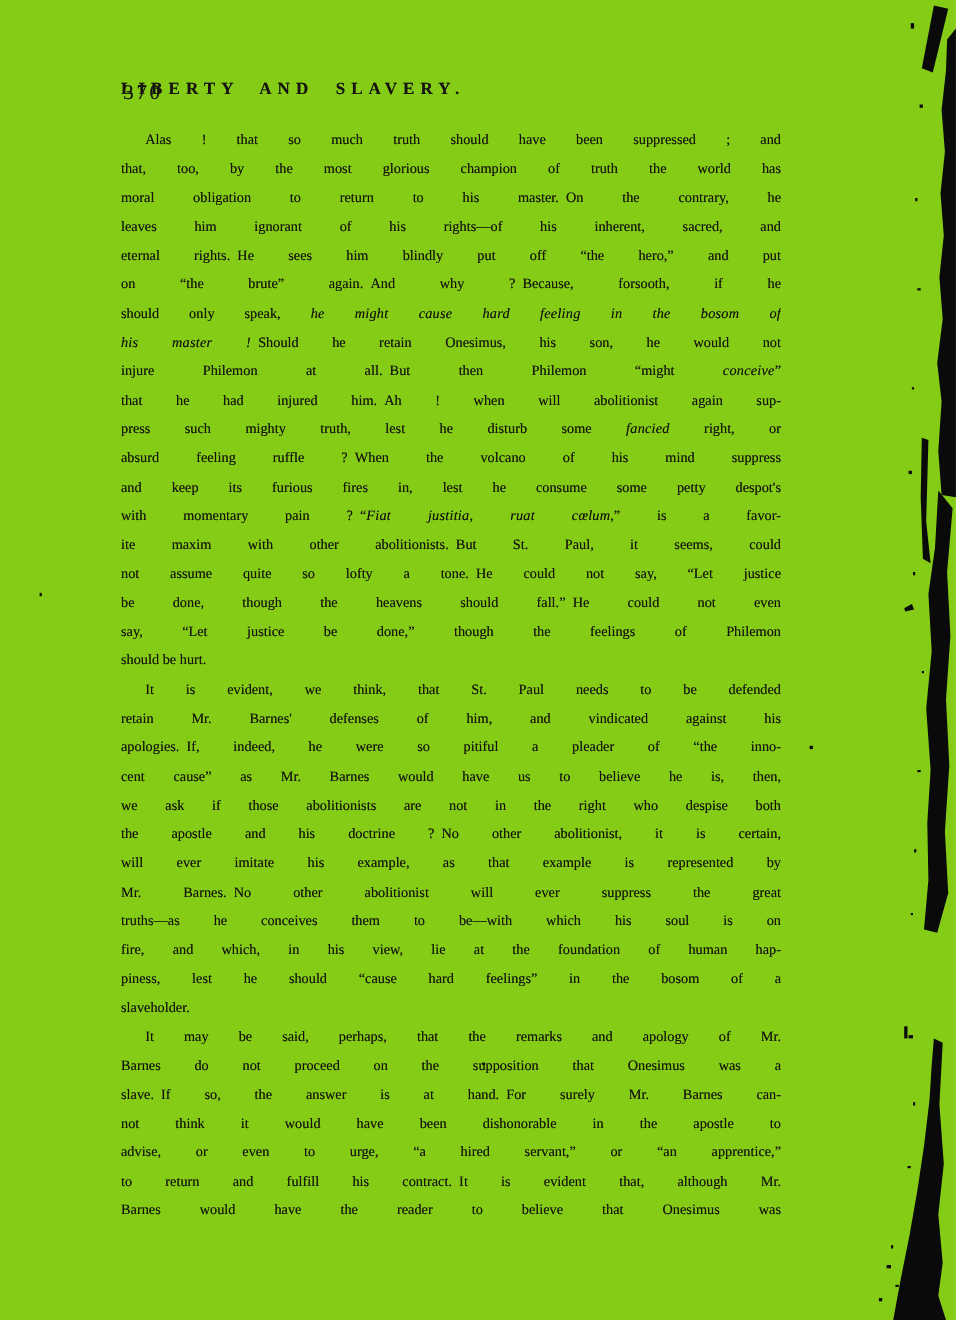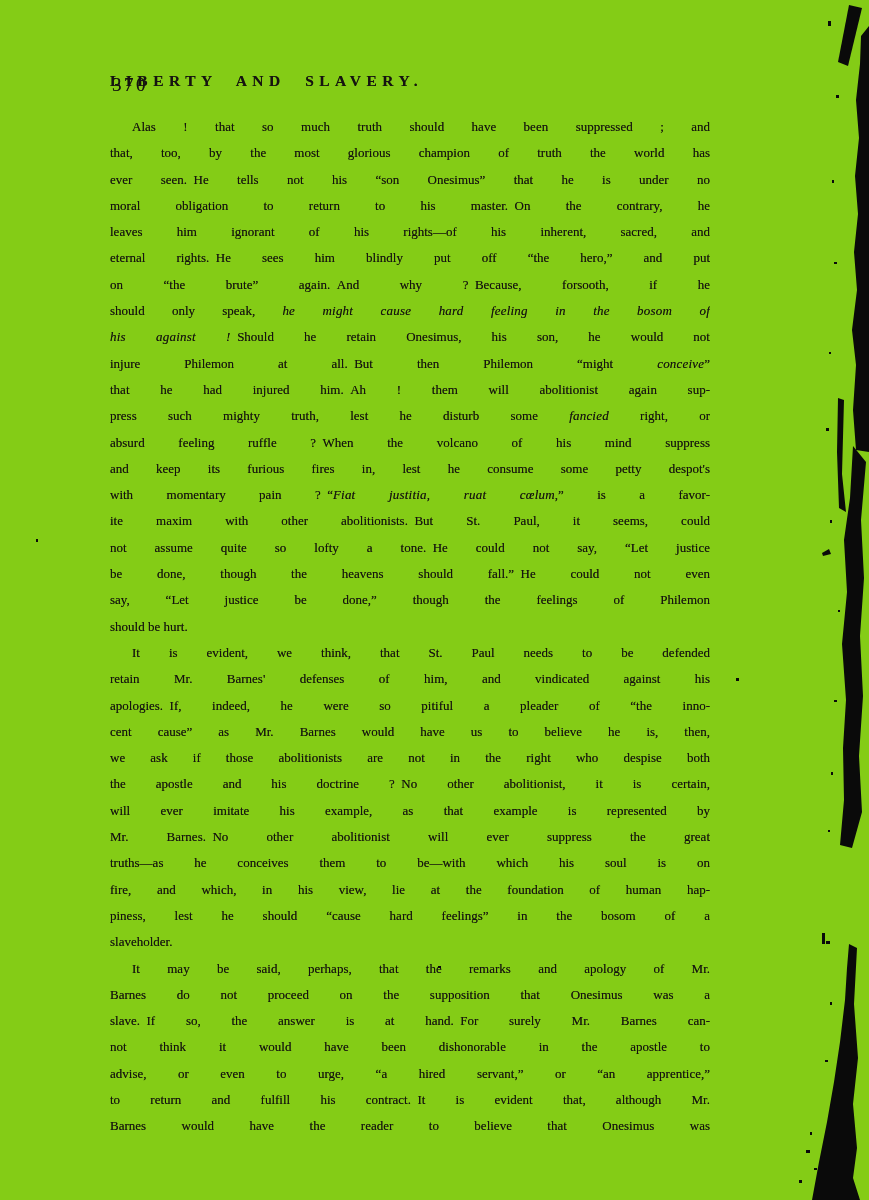--- a/index.html
+++ b/index.html
@@ -78,29 +78,28 @@
 
   <div class="header-row">
     <span class="page-number">370</span>
     <span class="running-title">LIBERTY AND SLAVERY.</span>
   </div>
 
   <div class="page-body">
       <div class="paragraph">
         <div class="line indent">Alas ! that so much truth should have been suppressed ; and</div>
         <div class="line">that, too, by the most glorious champion of truth the world has</div>
-        <div class="line">ever seen. He tells not his “son Onesimus” that he is under no</div>
         <div class="line">moral obligation to return to his master. On the contrary, he</div>
         <div class="line">leaves him ignorant of his rights—of his inherent, sacred, and</div>
         <div class="line">eternal rights. He sees him blindly put off “the hero,” and put</div>
         <div class="line">on “the brute” again. And why ? Because, forsooth, if he</div>
         <div class="line">should only speak, <i>he might cause hard feeling in the bosom of</i></div>
-        <div class="line"><i>his against !</i> Should he retain Onesimus, his son, he would not</div>
+        <div class="line"><i>his master !</i> Should he retain Onesimus, his son, he would not</div>
         <div class="line">injure Philemon at all. But then Philemon “might <i>conceive</i>”</div>
-        <div class="line">that he had injured him. Ah ! them will abolitionist again sup-</div>
+        <div class="line">that he had injured him. Ah ! when will abolitionist again sup-</div>
         <div class="line">press such mighty truth, lest he disturb some <i>fancied</i> right, or</div>
         <div class="line">absurd feeling ruffle ? When the volcano of his mind suppress</div>
         <div class="line">and keep its furious fires in, lest he consume some petty despot's</div>
         <div class="line">with momentary pain ? “<i>Fiat justitia, ruat cœlum</i>,” is a favor-</div>
         <div class="line">ite maxim with other abolitionists. But St. Paul, it seems, could</div>
         <div class="line">not assume quite so lofty a tone. He could not say, “Let justice</div>
         <div class="line">be done, though the heavens should fall.” He could not even</div>
         <div class="line">say, “Let justice be done,” though the feelings of Philemon</div>
         <div class="line last">should be hurt.</div>
       </div>

